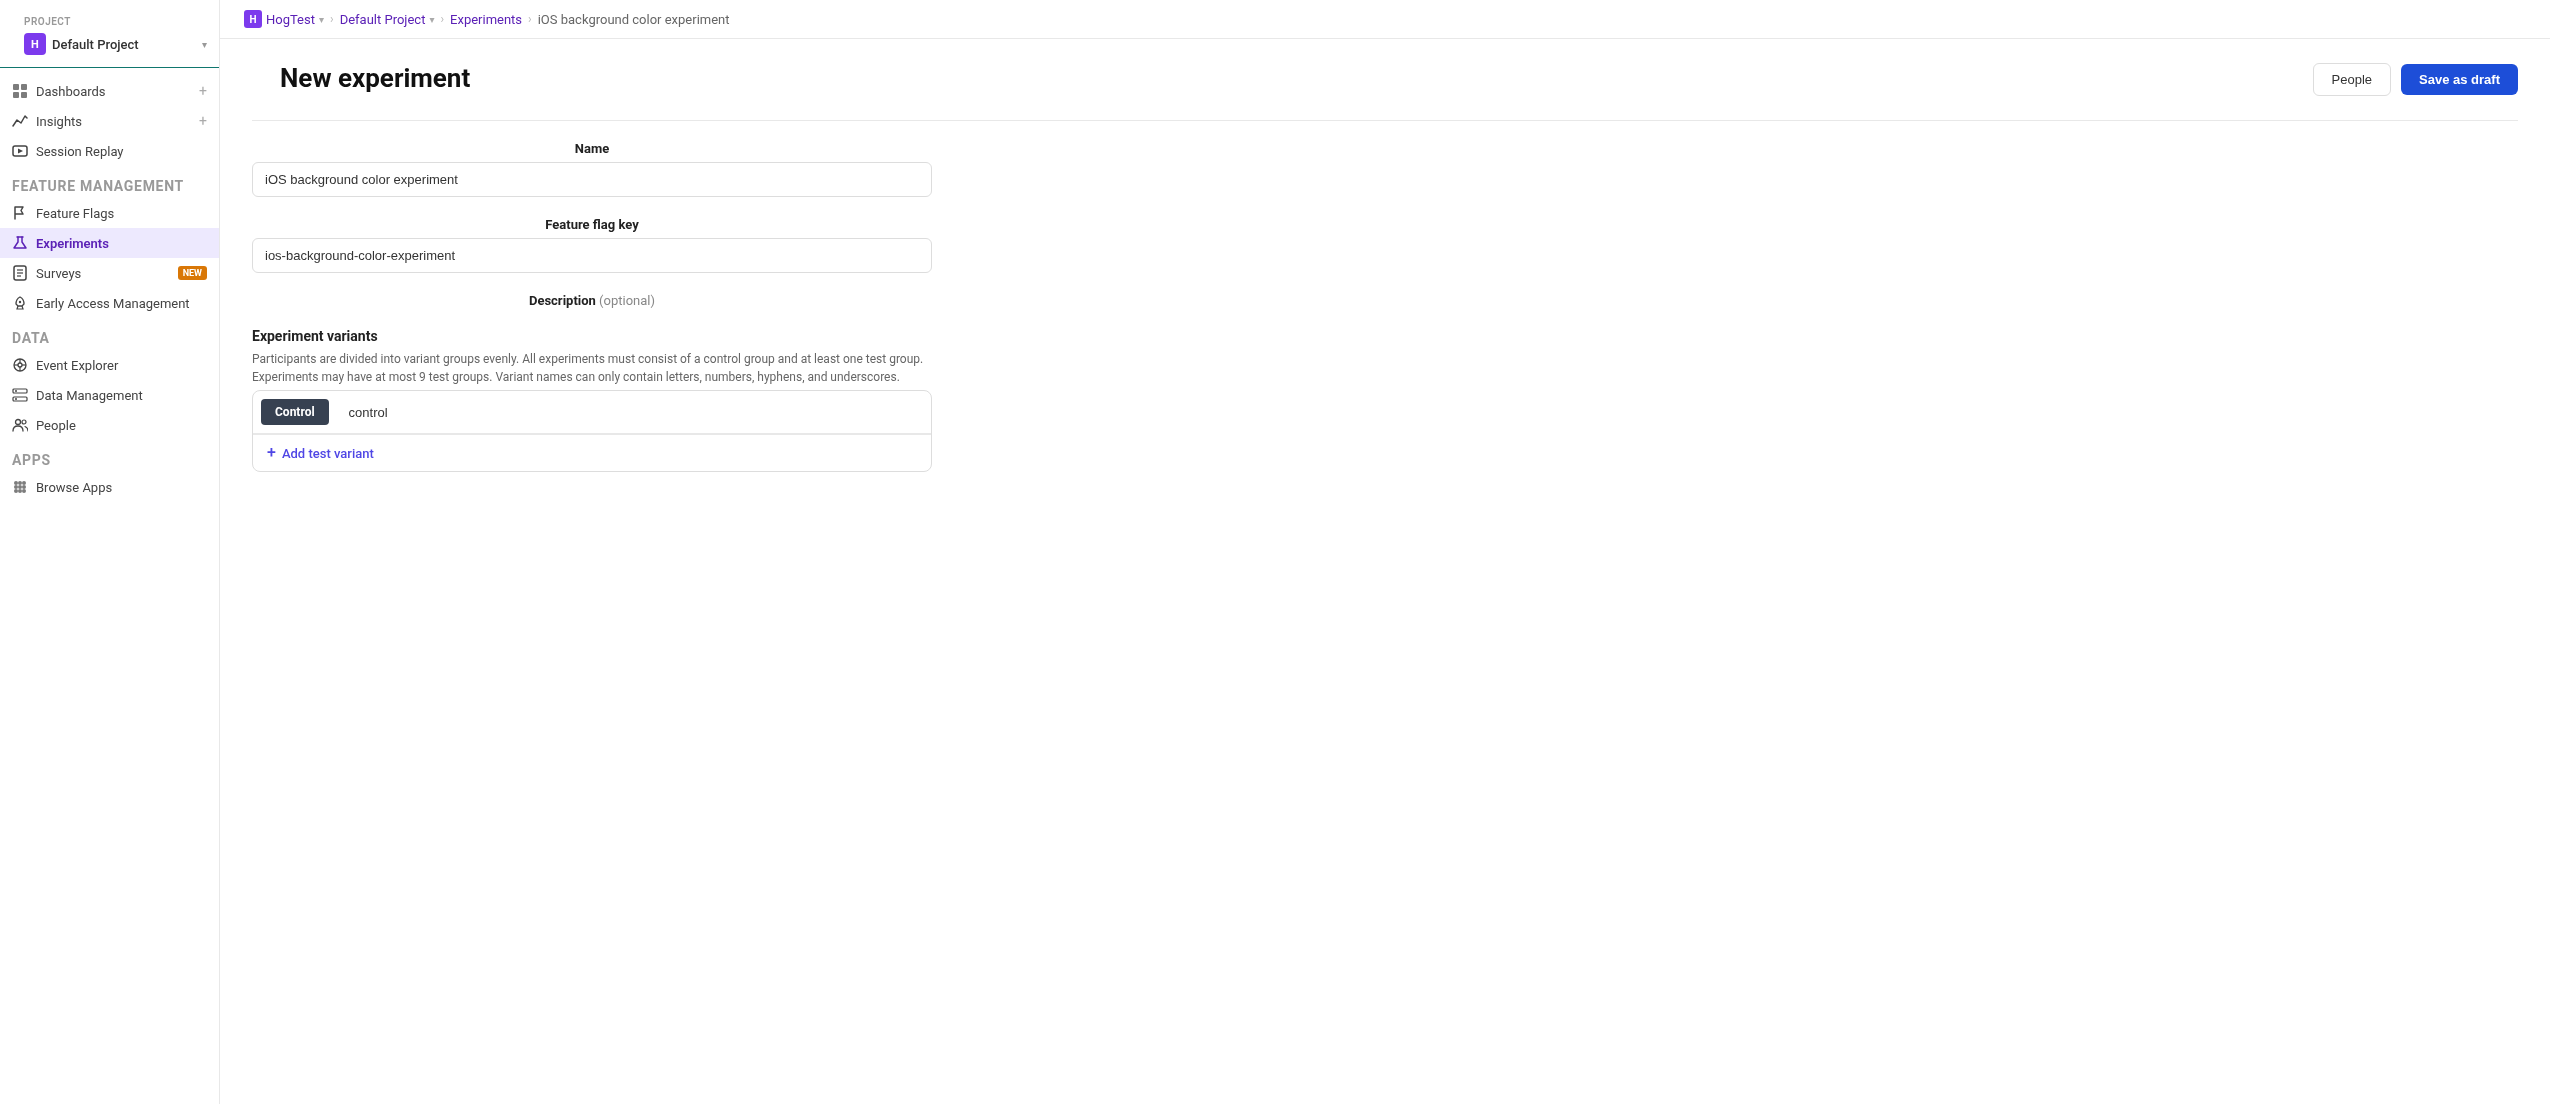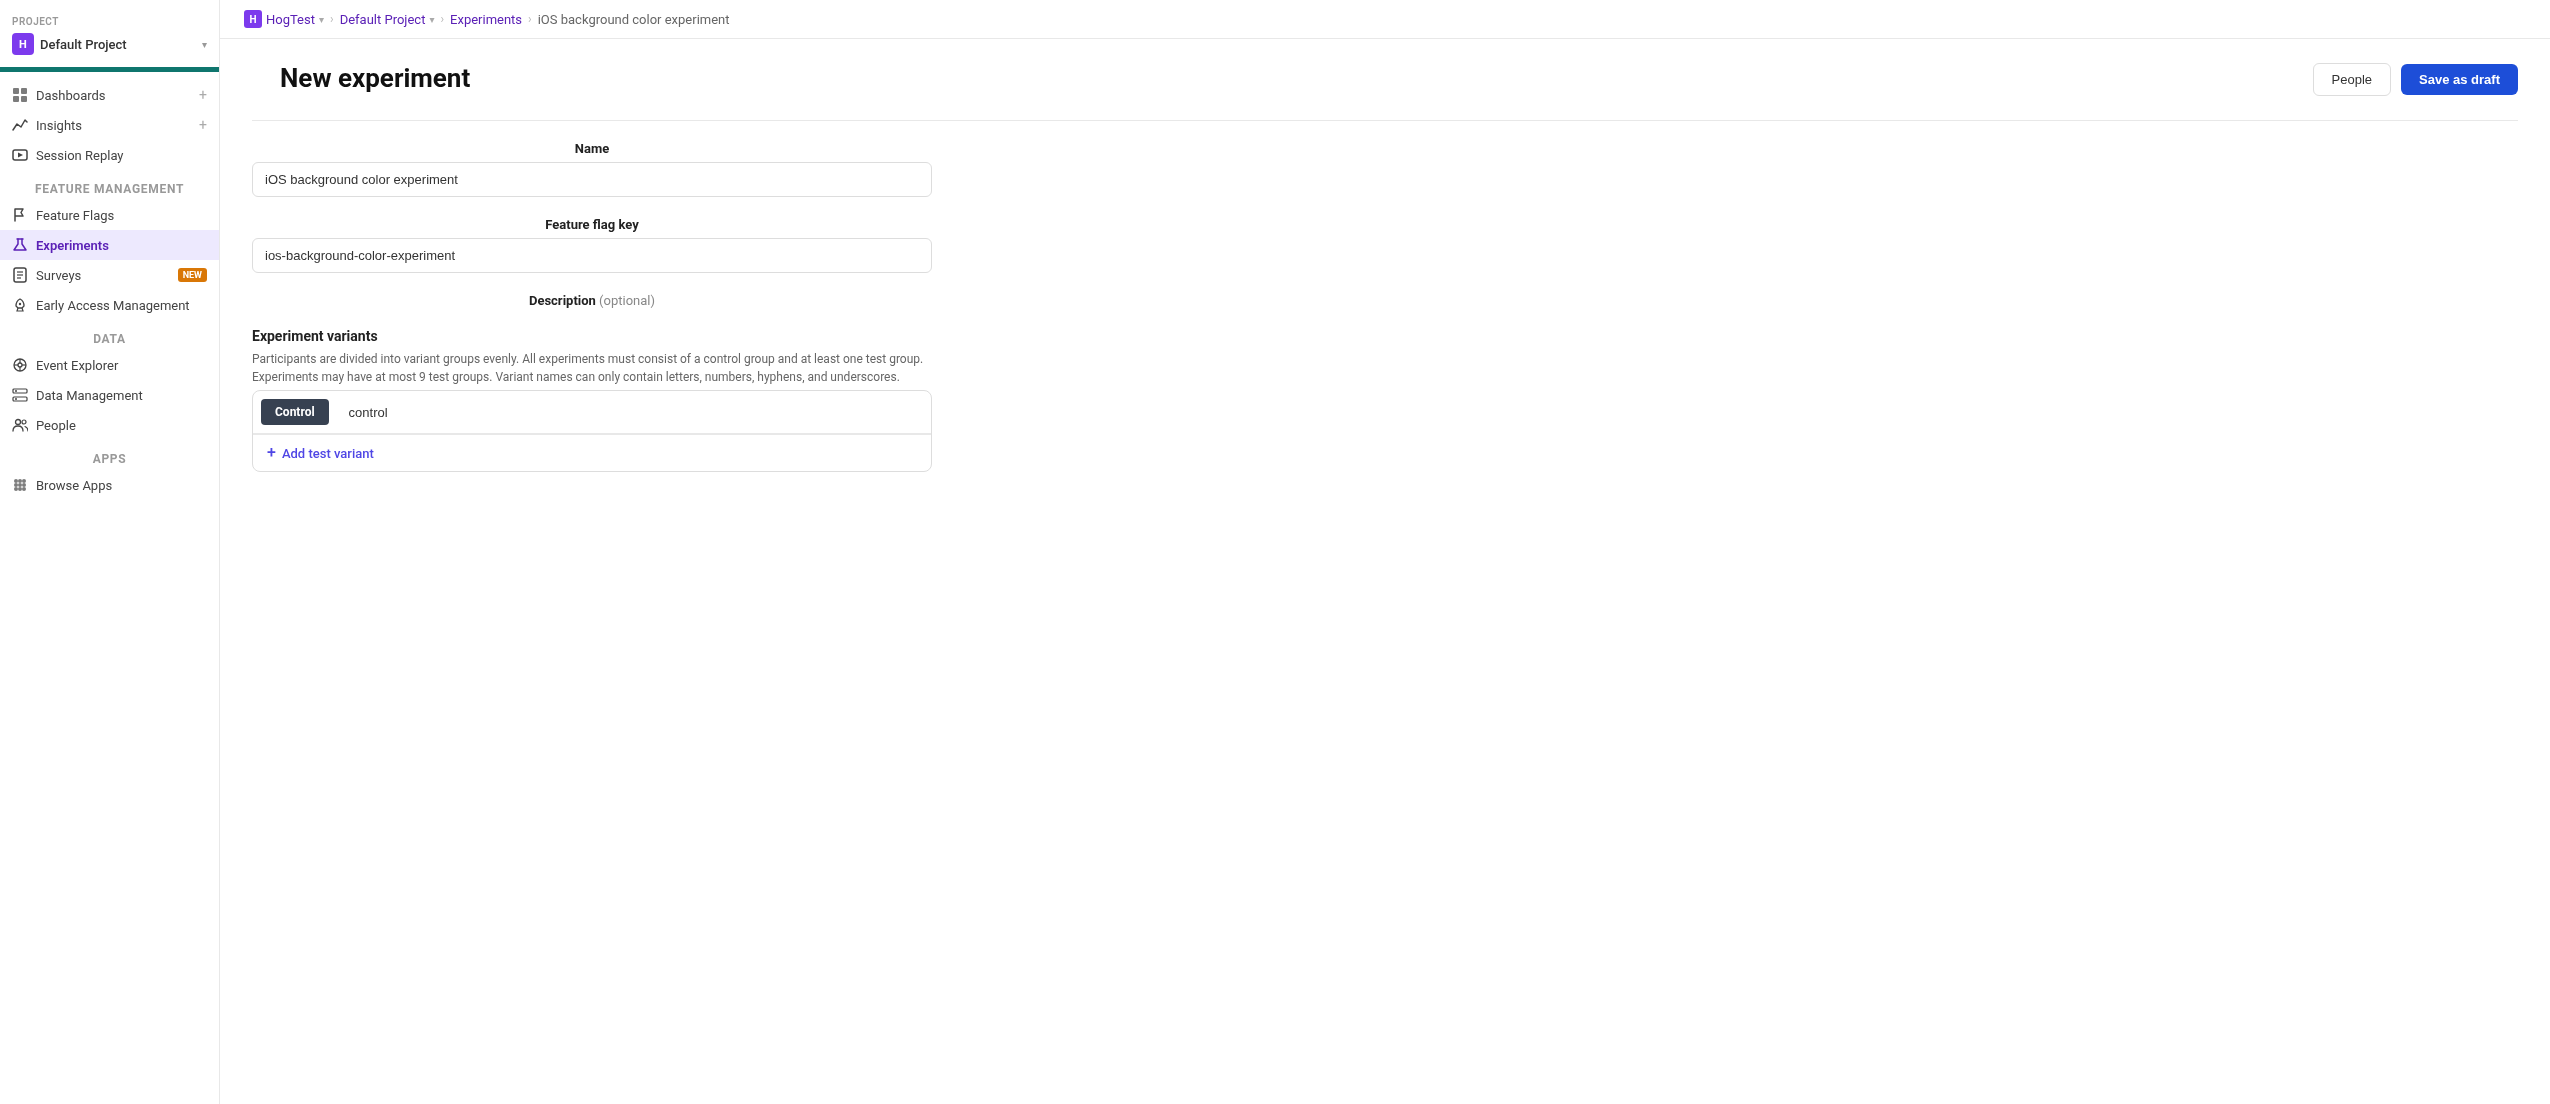--- a/index.html
+++ b/index.html
@@ -11,22 +11,22 @@
       min-width: 220px;
       background: #fff;
       border-right: 1px solid #e8e8e8;
       display: flex;
       flex-direction: column;
       padding: 12px 0;
       overflow-y: auto;
     }
 
     .sidebar-project {
-      padding: 4px 12px 12px 12px;
-      border-bottom: 5px solid #0f766e;
+      padding: 4px 12px 12px 24px;
+      border-bottom: 1px solid #0f766e;
       margin-bottom: 8px;
     }
 
     .sidebar-project-label {
       font-size: 10px;
       color: #999;
       text-transform: uppercase;
       letter-spacing: 0.5px;
       margin-bottom: 6px;
       font-weight: 600;
@@ -59,26 +59,25 @@
       flex: 1;
     }
 
     .chevron-icon {
       color: #999;
       font-size: 10px;
     }
 
     .sidebar-section-label {
       padding: 12px 12px 4px 12px;
-      font-size: 12px;
+      font-size: 14px;
       color: #999;
       text-transform: uppercase;
       letter-spacing: 0.7px;
       font-weight: 700;
-      text-align: center;
     }
 
     .sidebar-item {
       display: flex;
       align-items: center;
       gap: 8px;
       padding: 7px 12px;
       cursor: pointer;
       color: #444;
       font-size: 13px;

